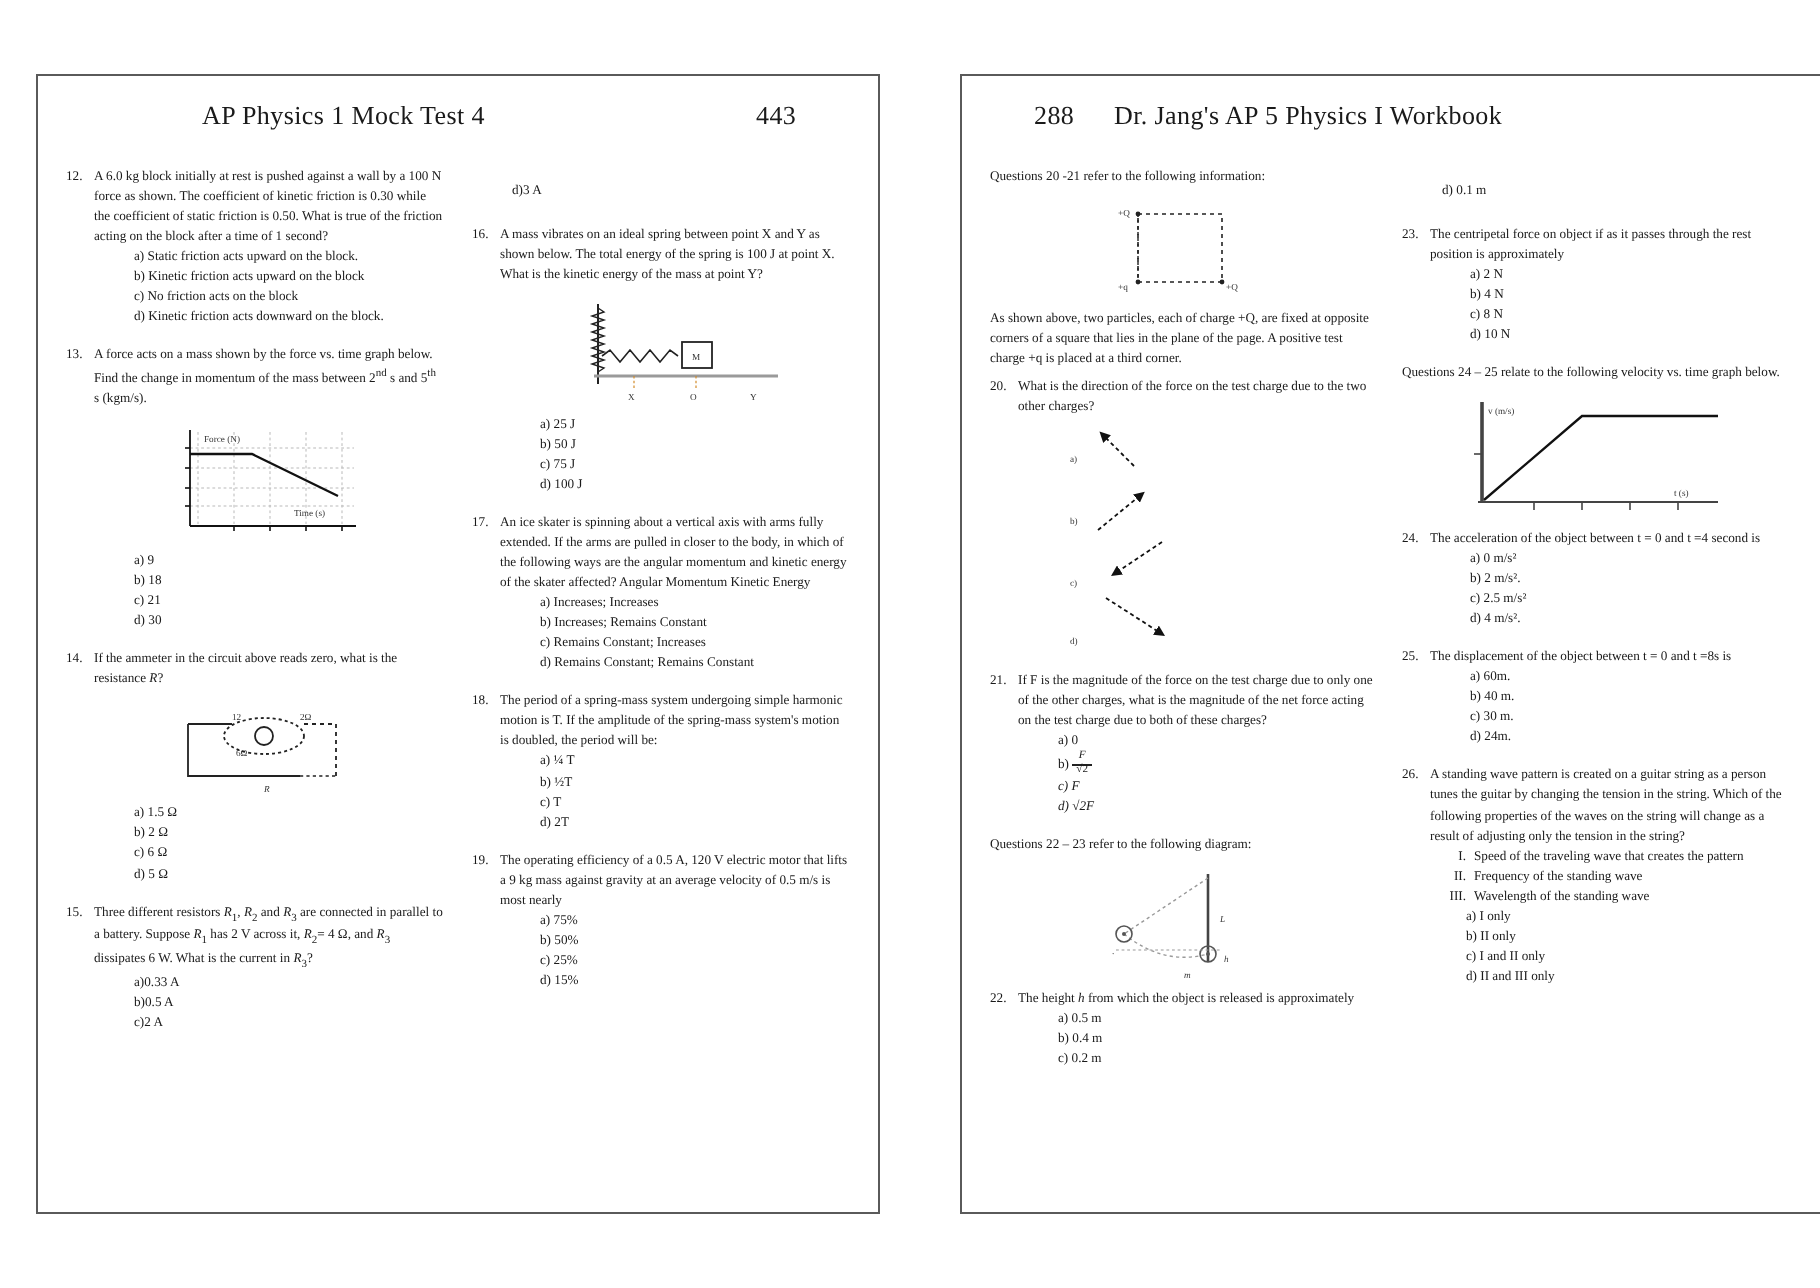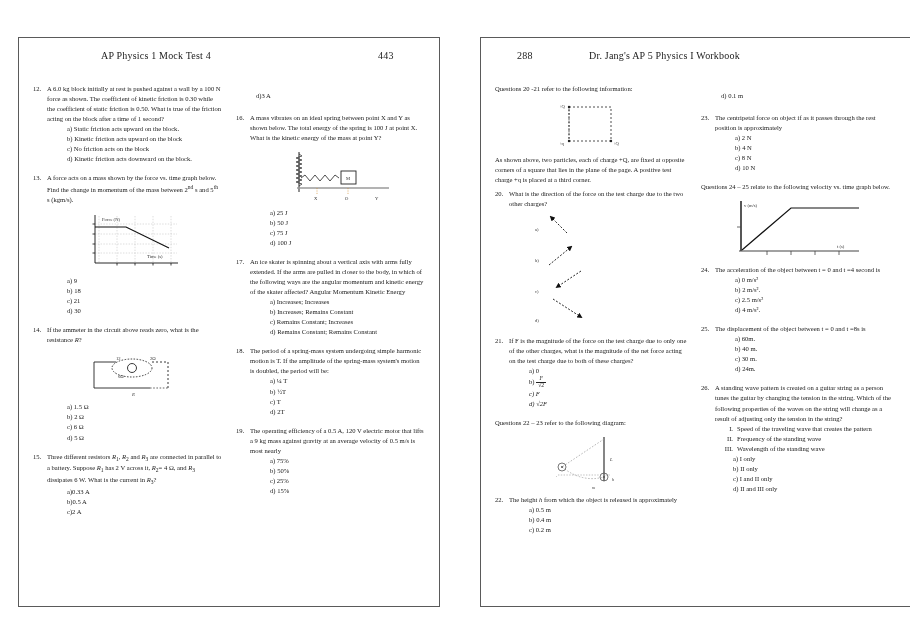--- a/index.html
+++ b/index.html
@@ -36,40 +36,39 @@
   }
   .page-right {
     position: absolute;
     left: 480px;
     top: 37px;
     width: 432px;
     height: 570px;
     padding: 12px 14px 10px 14px;
   }
   .running-head {
-    font-size: 10px;
+    font-size: 13px;
     letter-spacing: 0.2px;
     height: 18px;
     position: relative;
   }
   .rh-left-num {
     position: absolute;
     left: 22px;
     top: 0;
   }
   .rh-left-title {
     position: absolute;
     left: 68px;
     top: 0;
   }
   .rh-right-title {
     position: absolute;
     left: 162px;
     top: 0;
-    margin-left: 32px;
   }
   .rh-right-num {
     position: absolute;
     left: 345px;
     top: 0;
   }
   .cols {
     display: flex;
     gap: 14px;
     margin-top: 16px;

